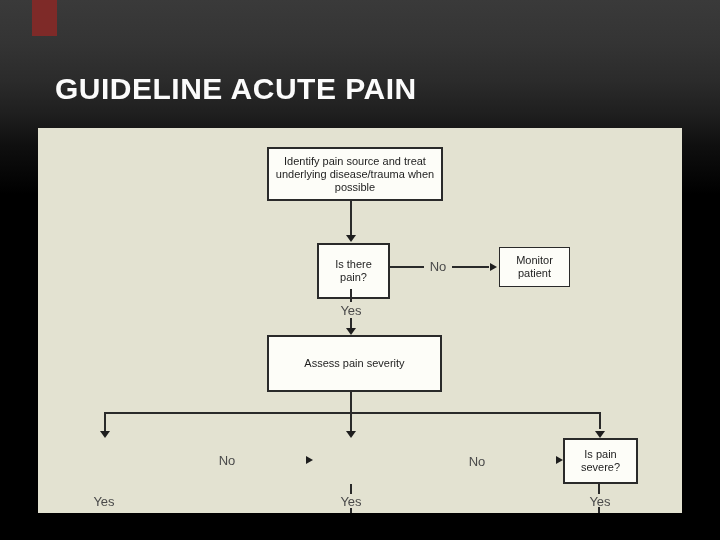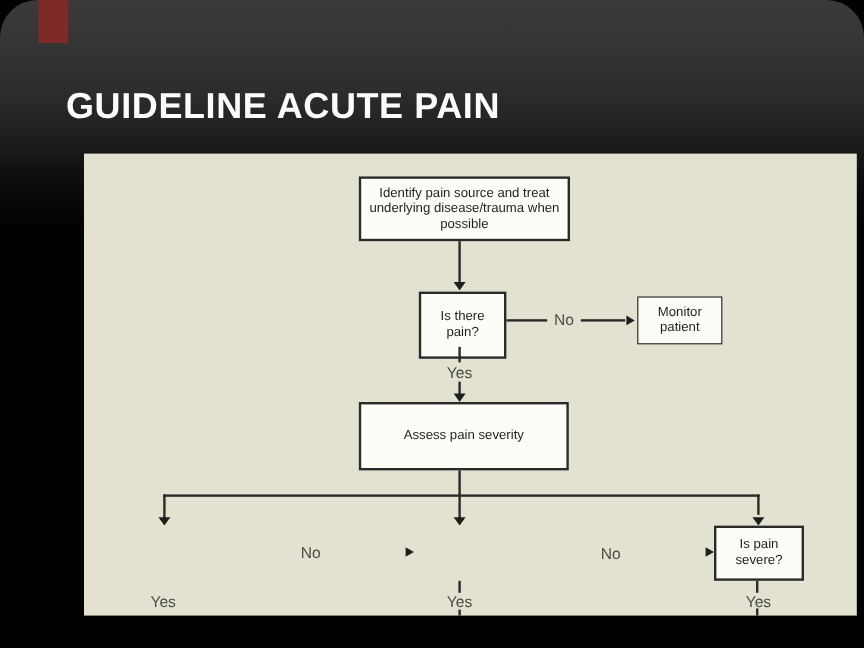--- a/index.html
+++ b/index.html
@@ -3,41 +3,39 @@
 <meta charset="utf-8">
 <style>
   * { margin: 0; padding: 0; box-sizing: border-box; }
   html, body { background: #000; }
   .slide {
     position: relative;
     width: 720px; height: 540px;
     overflow: hidden;
     background: linear-gradient(180deg, #3a3a3a 0%, #343434 8%, #2b2b2b 15%, #1f1f1f 21%, #0f0f0f 27%, #000000 36%);
     font-family: "Liberation Sans", sans-serif;
-    border-radius: 31px;
   }
   .accent-bar {
     position: absolute;
     left: 32px; top: 0; width: 25px; height: 36px;
     background: #7e2a28;
   }
   .slide-title {
     position: absolute;
     left: 55px; top: 72px;
     font-size: 30px; font-weight: bold;
     letter-spacing: 0.5px;
     color: #fbfbfb;
     white-space: nowrap;
   }
   .panel {
     position: absolute;
     left: 38px; top: 128px;
     width: 644px; height: 385px;
     background: #e3e2d1;
-    margin-left: 32px;
   }
   .node {
     position: absolute;
     background: #fdfdf8;
     border: 2px solid #2a2a2a;
     display: flex; align-items: center; justify-content: center;
     text-align: center;
     font-size: 11px; line-height: 13px;
     color: #1e1e1e;
     padding: 2px 6px;

